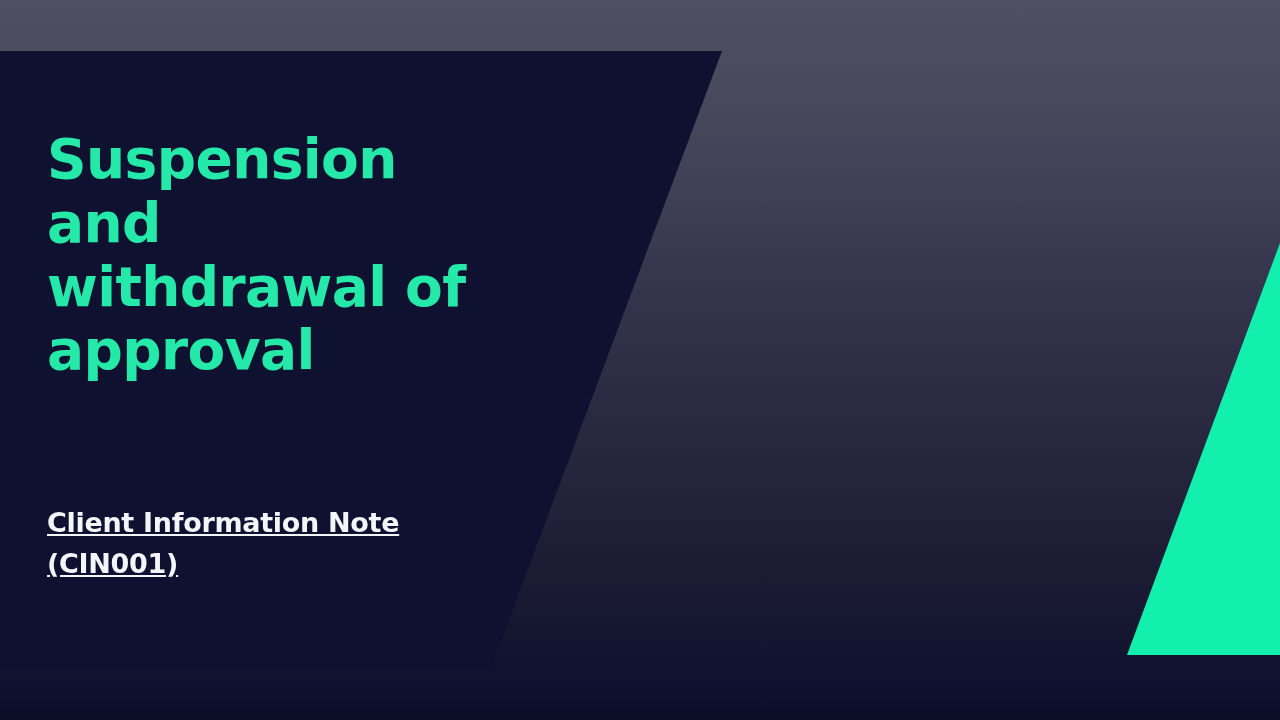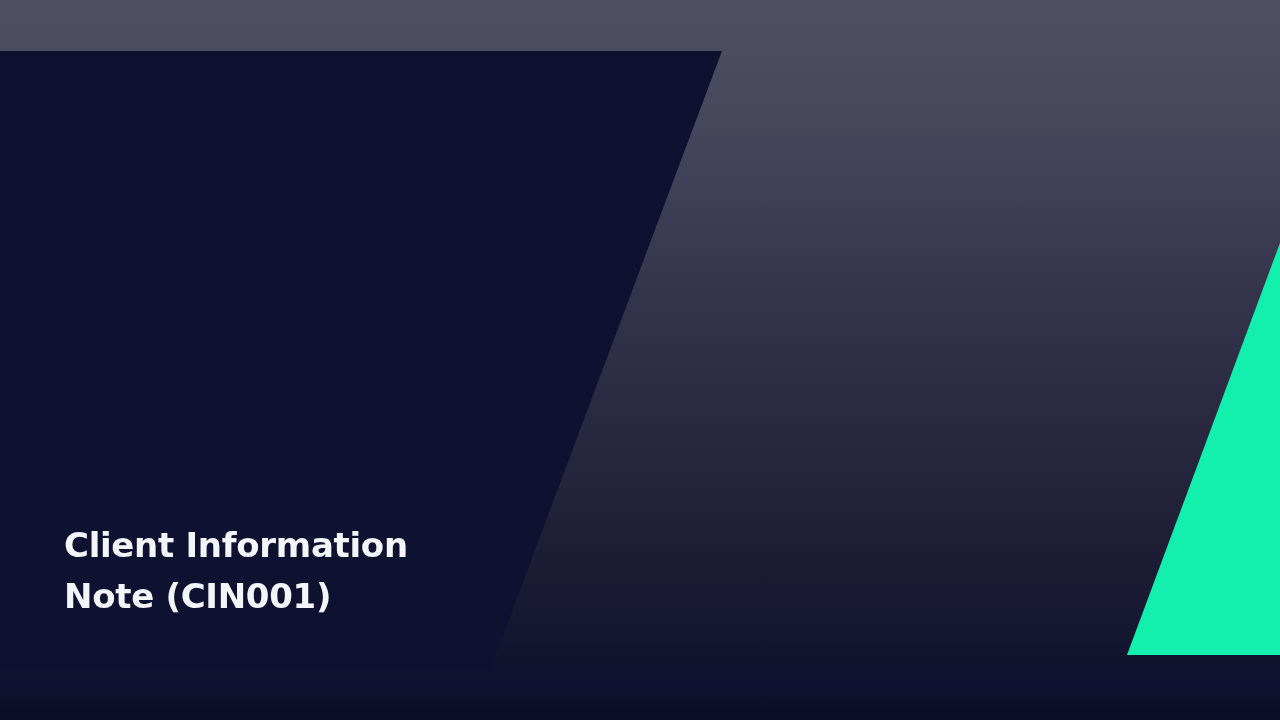--- a/index.html
+++ b/index.html
@@ -61,40 +61,42 @@
     letter-spacing: -0.6px;
     color: #25e9a9;
     white-space: pre-line;
   }
 
   .slide-subtitle {
     position: absolute;
     top: 503px;
     left: 0;
     width: 400px;
-    margin: 17px;
+    margin: 0;
     font-family: "DejaVu Sans", sans-serif;
-    font-size: 34px;
+    font-size: 27px;
     font-weight: bold;
     line-height: 1.5;
     letter-spacing: -0.3px;
     color: #f4f5f8;
     white-space: pre-line;
+    text-decoration: underline;
   }
 </style>
 </head>
 <body>
 
 <div id="slide">
 
   <svg class="shape-layer" viewBox="0 0 1280 720" width="1280" height="720" preserveAspectRatio="none">
 
     <polygon points="0,51 722,51 490,670 0,670" fill="#0e1230"></polygon>
 
     <polygon points="1280,243 1280,655 1127,655" fill="#13efad"></polygon>
   </svg>
 
   <div class="text-block">
+    <h1 class="slide-title">Suspension and withdrawal of approval</h1>
 
     <p class="slide-subtitle">Client Information Note (CIN001)</p>
   </div>
 
 </div>
 
 </body></html>

